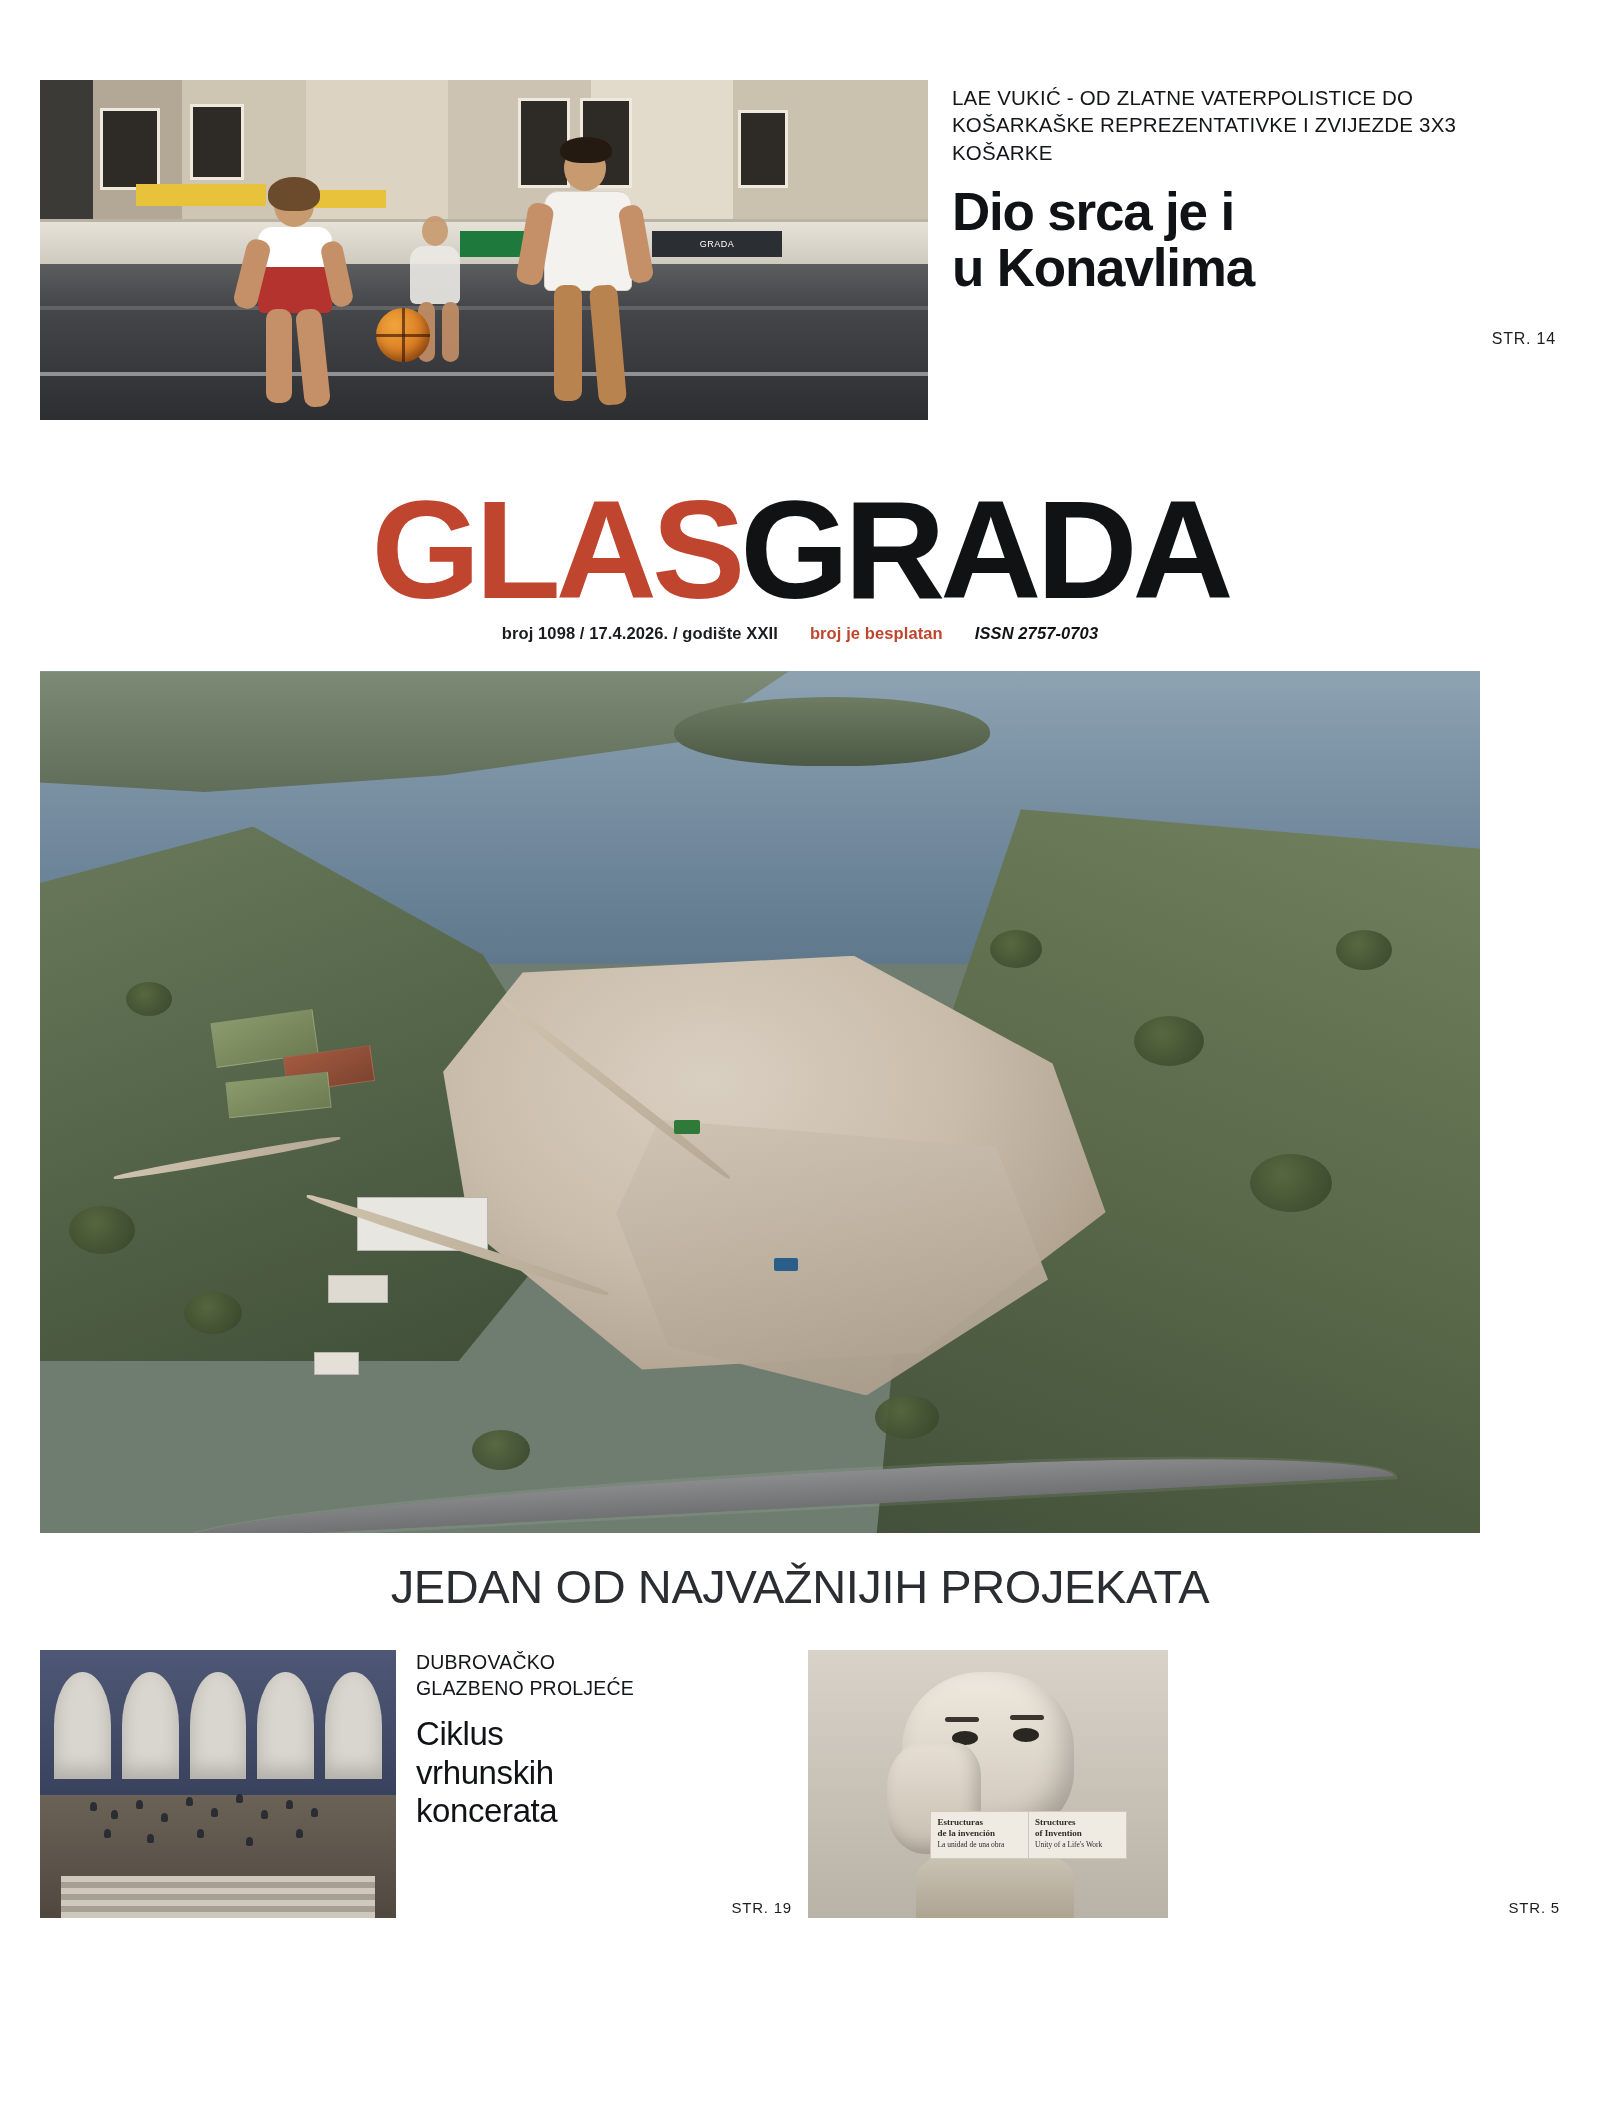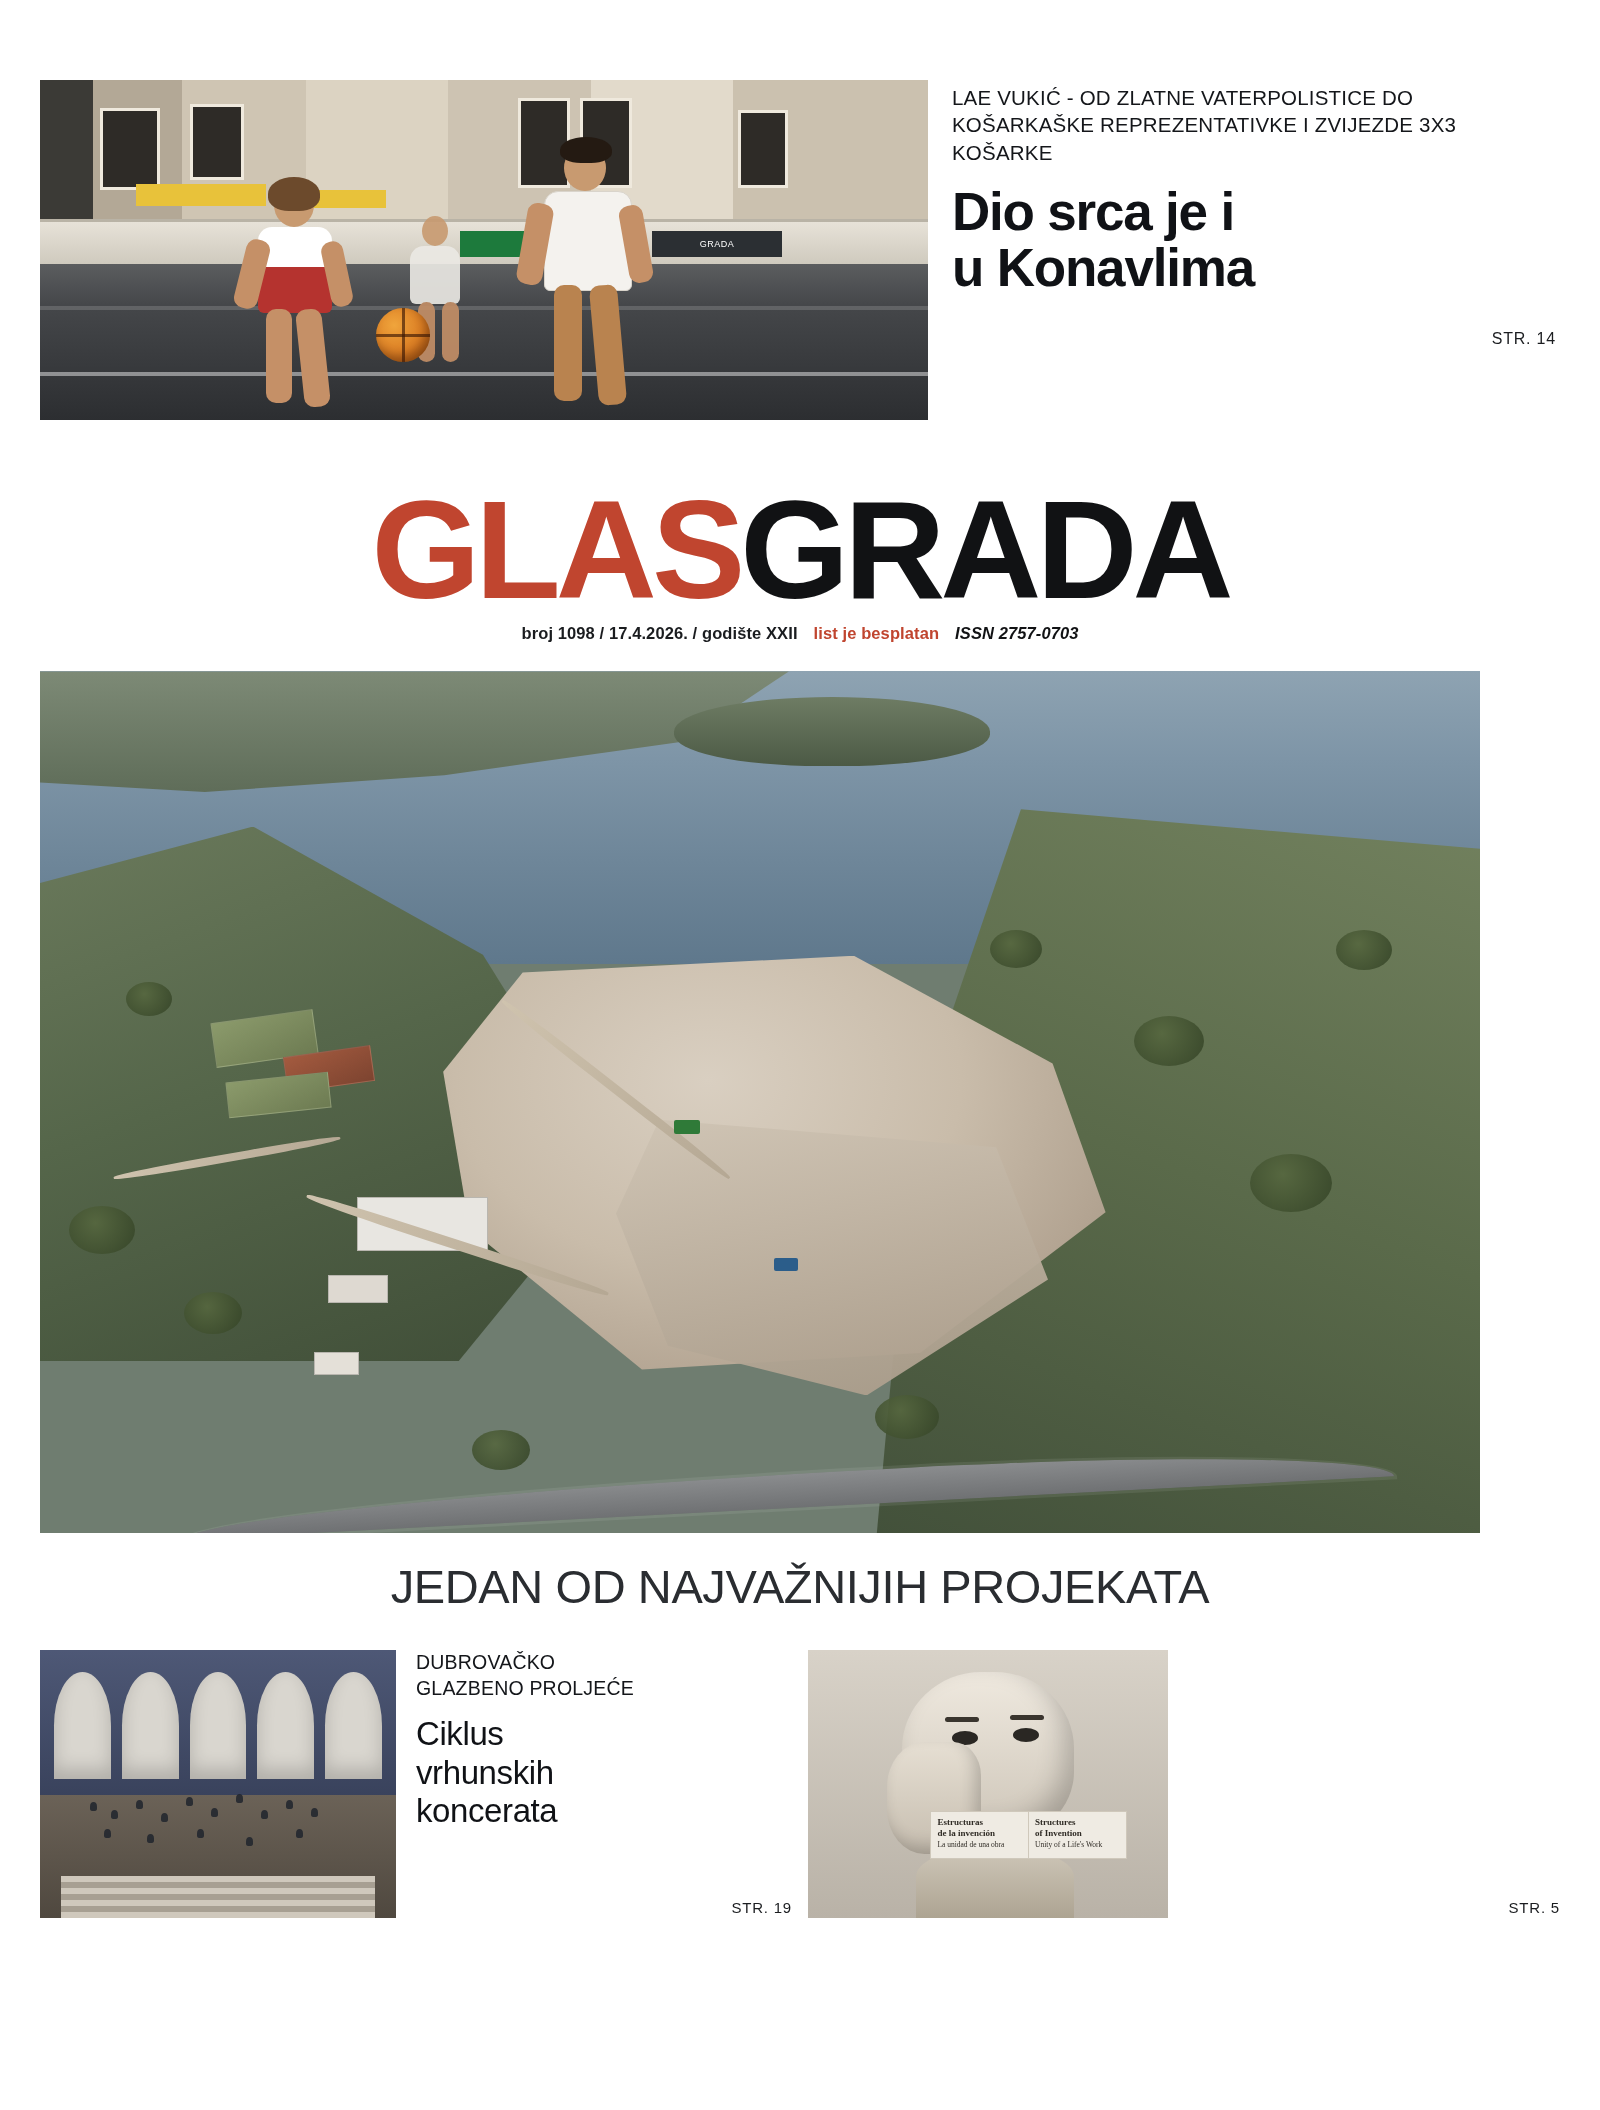--- a/index.html
+++ b/index.html
@@ -176,21 +176,21 @@
 
   .issue-line {
     margin-top: 14px;
     font-size: 16.5px;
     font-weight: 700;
     color: #1a1c1f;
     letter-spacing: .1px;
     display: flex;
     justify-content: center;
     align-items: baseline;
-    gap: 16px;
+    gap: 32px;
   }
   .issue-line .free { color: #c0452f; }
   .issue-line .issn { color: #111214; font-style: italic; }
 
   
   .main-photo {
     margin-top: 28px;
     width: 1440px;
     height: 862px;
     position: relative;
@@ -477,21 +477,21 @@
 
     <div class="top-page-ref">STR. 14</div>
   </div>
 
   <div class="masthead">
     <div class="logo">
       <span class="glas">GLAS</span><span class="grada">GRADA</span>
     </div>
     <div class="issue-line">
       <span>broj 1098 / 17.4.2026. / godište XXII</span>
-      <span class="free">list je besplatan</span>
+      <span class="free">broj je besplatan</span>
       <span class="issn">ISSN 2757-0703</span>
     </div>
   </div>
 
   <div class="main-photo">
     <div class="mp-sea"></div>
     <div class="mp-farshore"></div>
     <div class="mp-island"></div>
     <div class="mp-hill-left"></div>
     <div class="mp-hill-right"></div>

